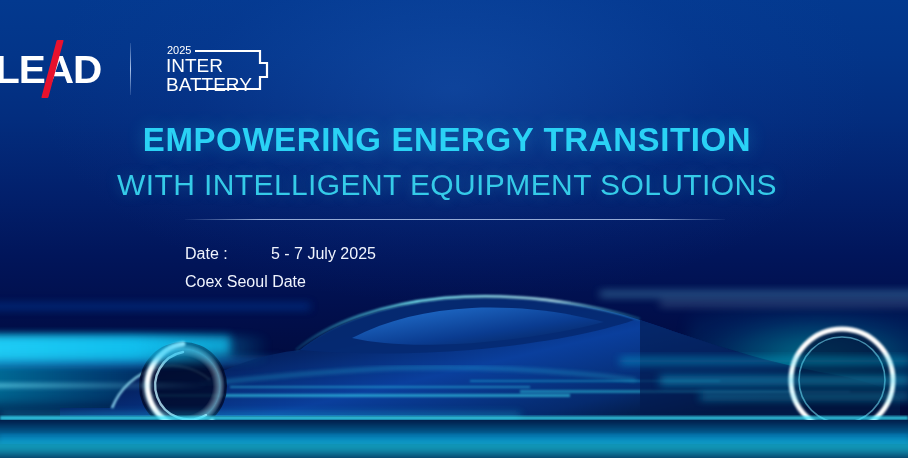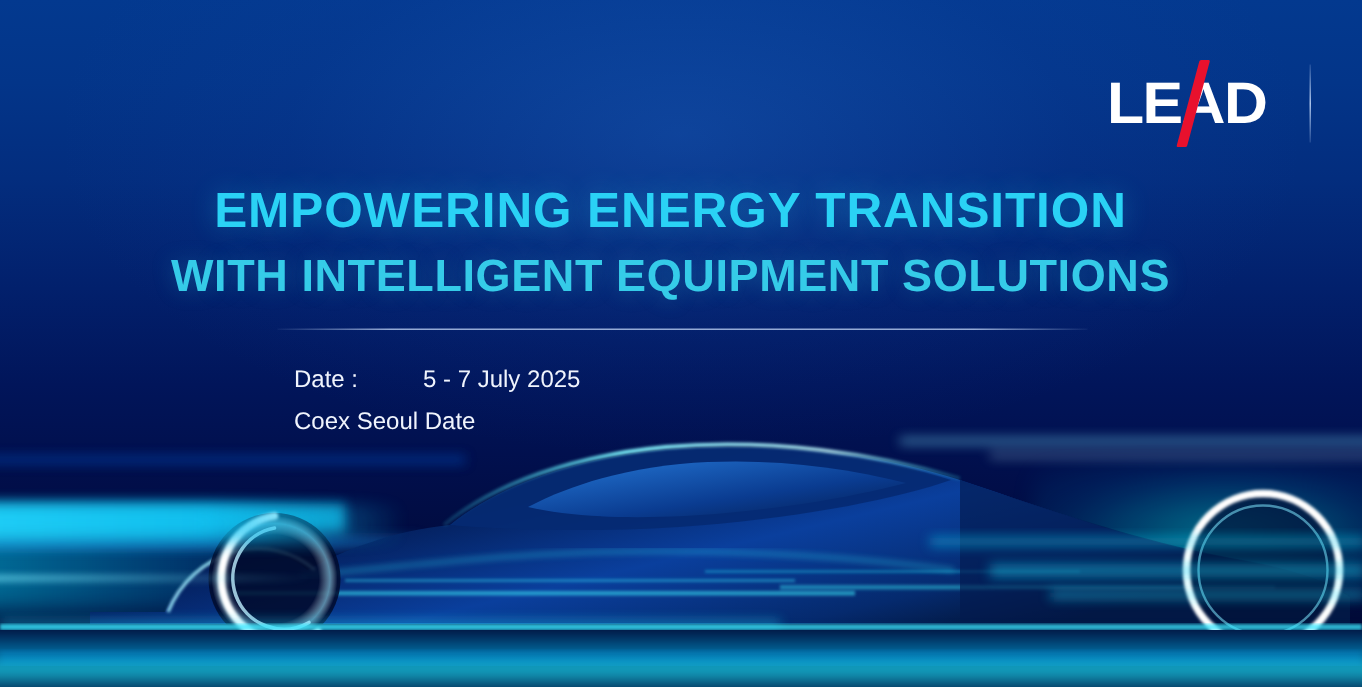--- a/index.html
+++ b/index.html
@@ -28,21 +28,21 @@
     transform:translateX(-50%);
     width:820px; height:420px;
     background:radial-gradient(ellipse at center, rgba(40,110,210,0.30) 0%, rgba(20,70,170,0.12) 45%, rgba(0,0,0,0) 72%);
     pointer-events:none;
   }
 
   
   .logo-row {
     position:absolute; top:38px; left:0; right:0;
     height:62px;
-    display:flex; align-items:center; justify-content:flex-end;
+    display:flex; align-items:center; justify-content:flex-start;
     gap:0;
   }
   .lead-logo {
     position:relative;
     width:96px; height:50px;
     display:flex; align-items:center; justify-content:center;
   }
   .lead-text {
     font-family:"Liberation Sans", sans-serif;
     font-weight:bold; font-size:39px; letter-spacing:-1px;
@@ -79,21 +79,21 @@
     font-weight:bold;
     font-size:33px;
     letter-spacing:0.6px;
     color:#2ad2f5;
     line-height:1.12;
     text-shadow:0 0 18px rgba(42,210,245,0.32);
   }
   .headline-sub {
     margin-top:9px;
     font-family:"Liberation Sans", sans-serif;
-    font-weight:bold;
+    font-weight:normal;
     font-size:30px;
     letter-spacing:0.4px;
     color:#35cbe8;
     line-height:1.1;
     text-shadow:0 0 14px rgba(53,203,232,0.26);
   }
 
   
   .hr-line {
     position:absolute;
@@ -127,21 +127,21 @@
     font-size:42px;
     color:#ffffff;
     letter-spacing:-0.5px;
     transform:scaleX(0.92);
     transform-origin:left center;
     margin-left:-84px;
     text-shadow:0 0 16px rgba(150,200,255,0.75), 0 0 30px rgba(90,160,255,0.45);
     white-space:nowrap;
   }
   .meta-group {
-    margin-left:11px;
+    margin-left:0;
     padding-top:4px;
   }
   .meta-line {
     display:flex;
     font-family:"Liberation Sans", sans-serif;
     font-size:16px;
     color:#f0f4fd;
     line-height:1.78;
     white-space:nowrap;
   }
@@ -188,20 +188,29 @@
 
   <div class="logo-row">
 
     <div class="lead-logo">
       <span class="lead-text">LEAD</span>
       <span class="lead-slash"></span>
     </div>
 
     <div class="logo-divider"></div>
 
+    <div class="ib-logo">
+      <svg class="ib-svg" width="108" height="58" viewBox="0 0 108 58">
+
+        <path d="M30 10 H95 V22 H102 V36 H95 V48 H30" fill="none" stroke="#ffffff" stroke-width="2.2" stroke-linejoin="miter"></path>
+        <text id="ib-year" x="2" y="13" fill="#ffffff" font-family="Liberation Sans, sans-serif" font-size="11">2025</text>
+        <text id="ib-l1" x="1" y="31" fill="#ffffff" font-family="Liberation Sans, sans-serif" font-size="19">INTER</text>
+        <text id="ib-l2" x="1" y="50" fill="#ffffff" font-family="Liberation Sans, sans-serif" font-size="19">BATTERY</text>
+      </svg>
+    </div>
   </div>
 
   <div class="headline-block">
     <div class="headline-main">EMPOWERING ENERGY TRANSITION</div>
     <div class="headline-sub">WITH INTELLIGENT EQUIPMENT SOLUTIONS</div>
   </div>
 
   <div class="hr-line"></div>
 
   <div class="info-row">

